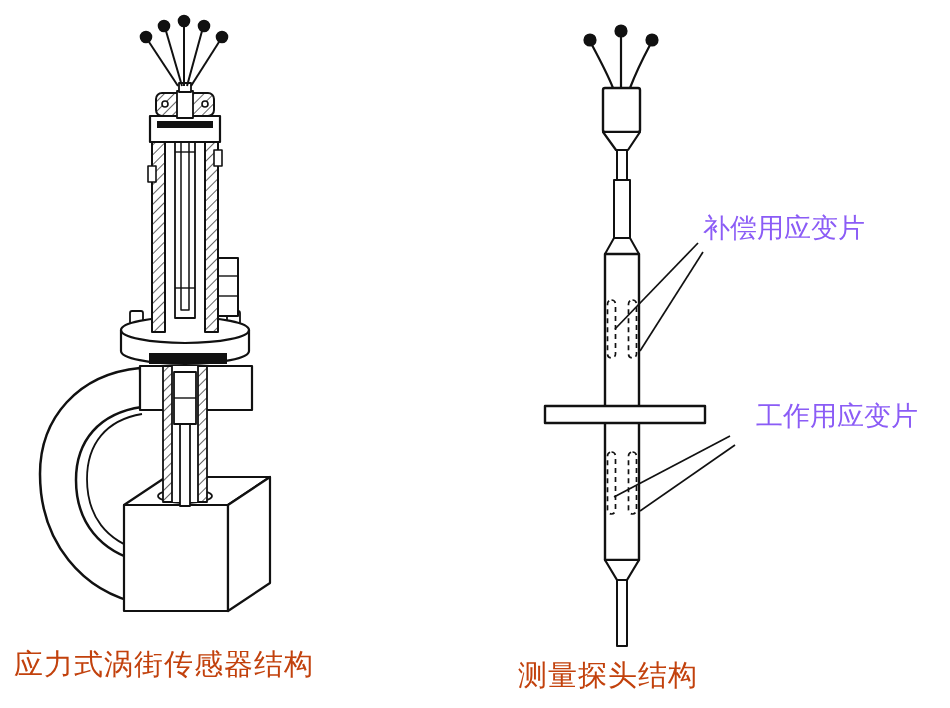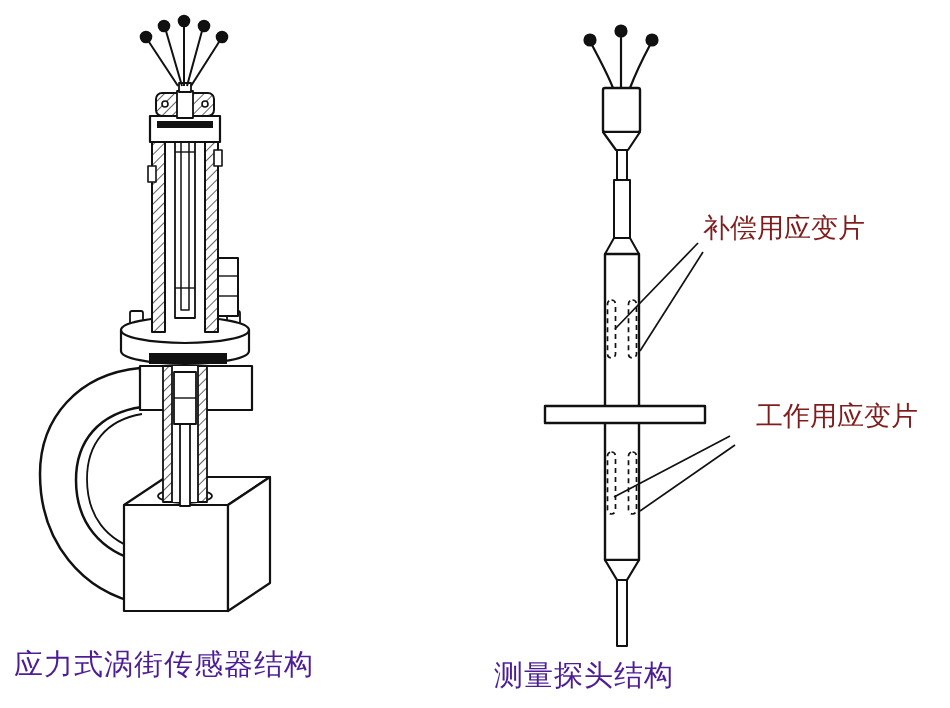--- a/index.html
+++ b/index.html
@@ -1,26 +1,26 @@
 <!DOCTYPE html>
 <html><head>
 <meta charset="utf-8">
 <style>
   html,body{margin:0;padding:0;background:#ffffff;}
   .canvas{
     position:relative;width:950px;height:708px;background:#ffffff;overflow:hidden;
     font-family:"DejaVu Sans","Liberation Sans",sans-serif;color:#111111;
   }
   .art{position:absolute;left:0;top:0;}
-  .label{position:absolute;font-size:27px;line-height:1.2;white-space:nowrap;color:#7f1d1d;}
-  .caption{position:absolute;font-size:29px;font-weight:500;letter-spacing:1px;white-space:nowrap;color:#4c1d95;}
+  .label{position:absolute;font-size:27px;line-height:1.2;white-space:nowrap;color:#8b5cf6;}
+  .caption{position:absolute;font-size:29px;font-weight:500;letter-spacing:1px;white-space:nowrap;color:#c2410c;}
   .label-compensation{left:703px;top:212px;}
   .label-working{left:756px;top:400px;}
   .caption-left{left:14px;top:645px;}
-  .caption-right{left:494px;top:656px;}
+  .caption-right{left:518px;top:656px;}
 </style>
 </head>
 <body>
 
 <div class="canvas">
 
   <svg class="art" width="950" height="708" viewBox="0 0 950 708">
     <defs>
       <pattern id="hatch" patternUnits="userSpaceOnUse" width="7" height="7" patternTransform="rotate(45)">
         <rect width="7" height="7" fill="#ffffff"></rect>

